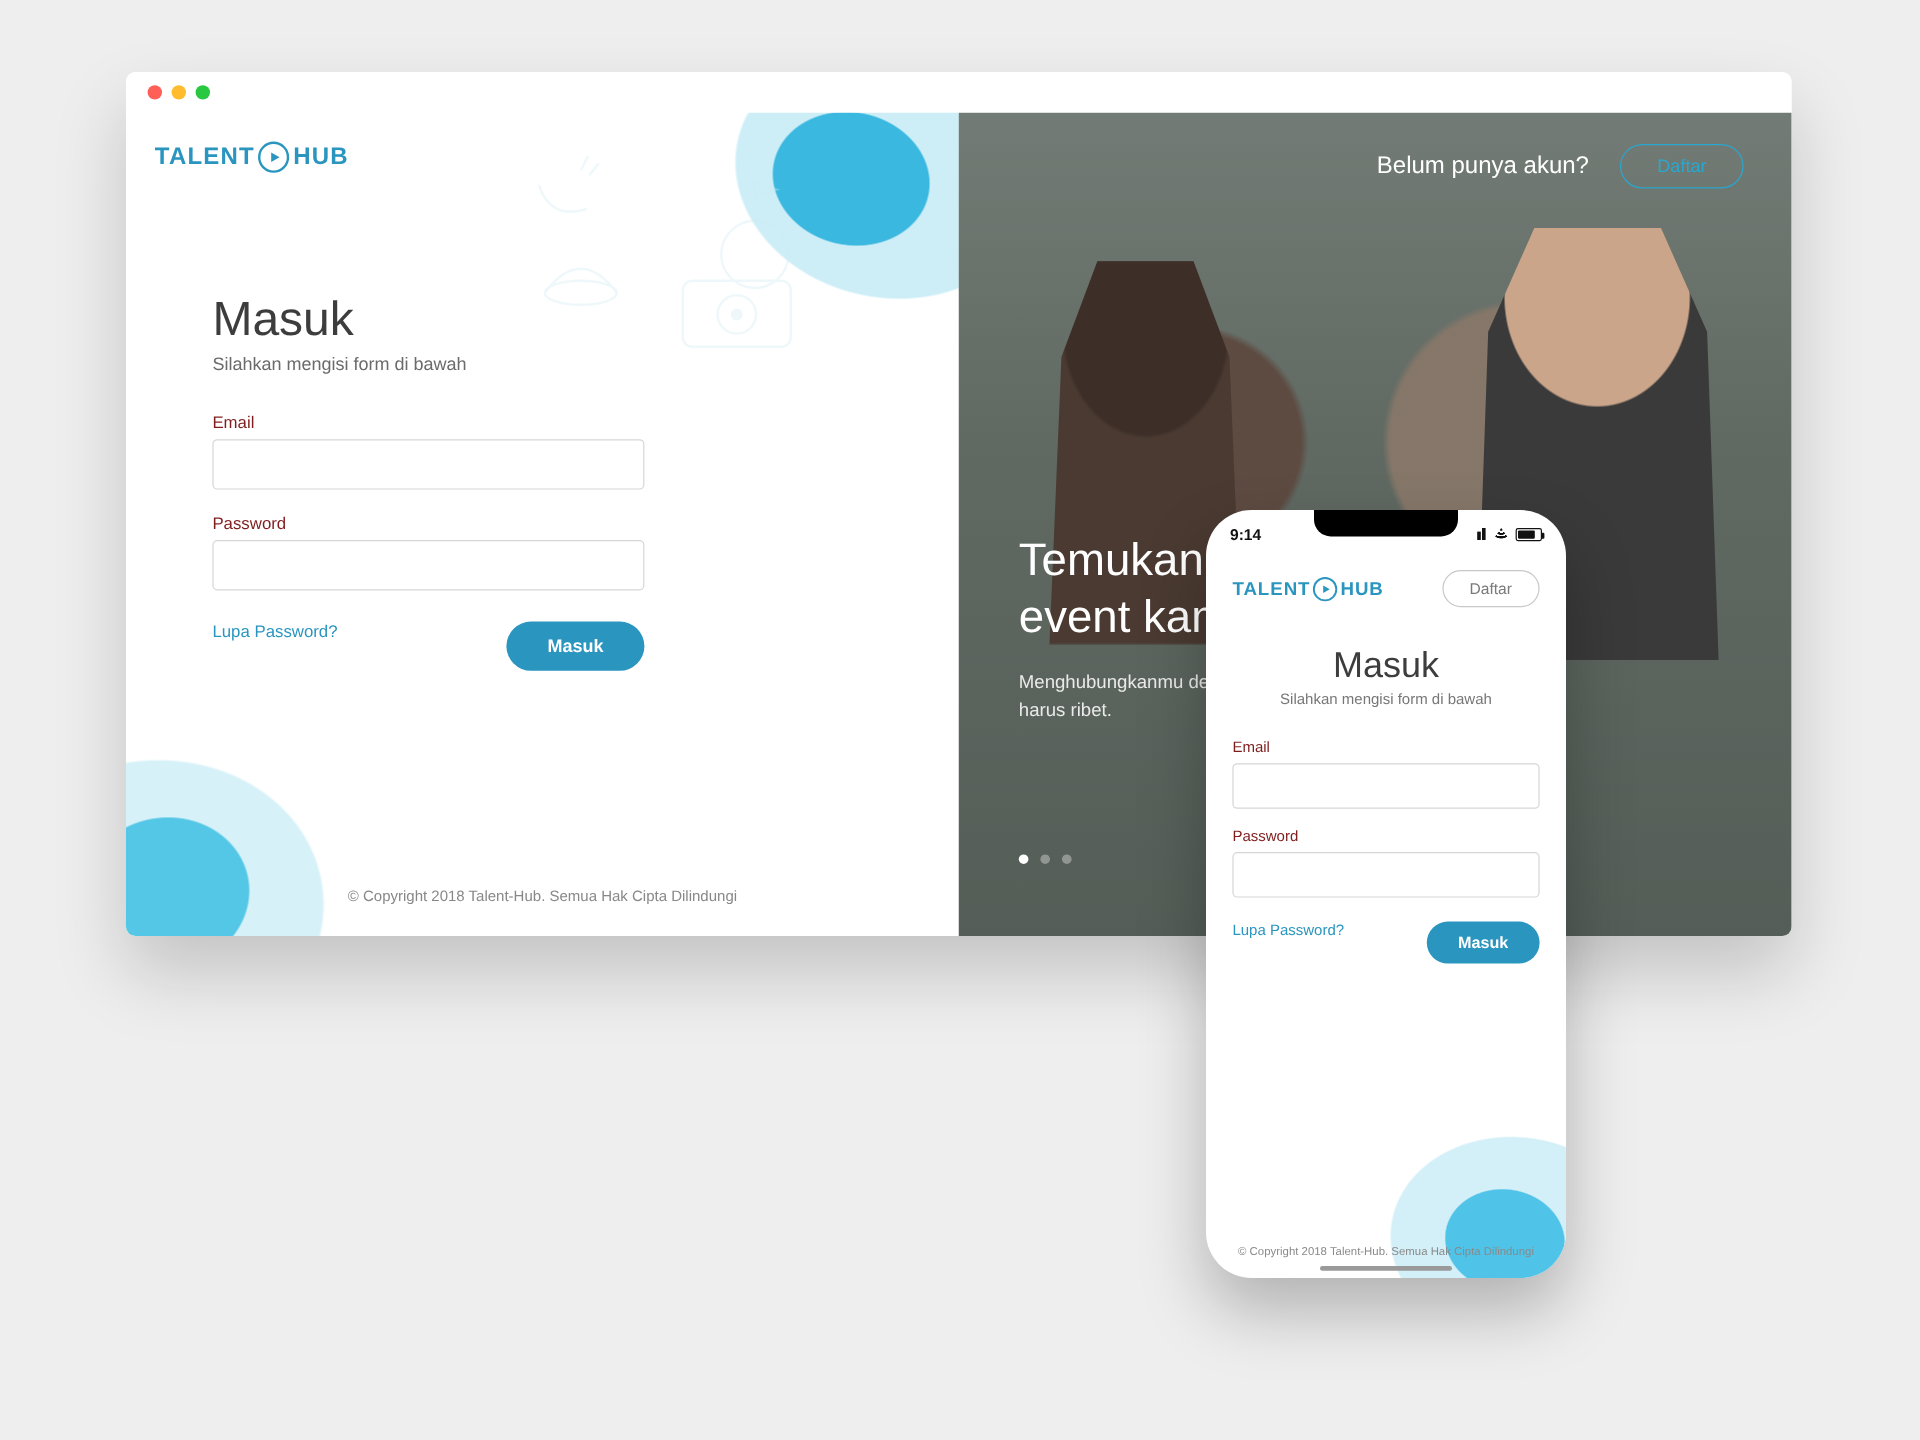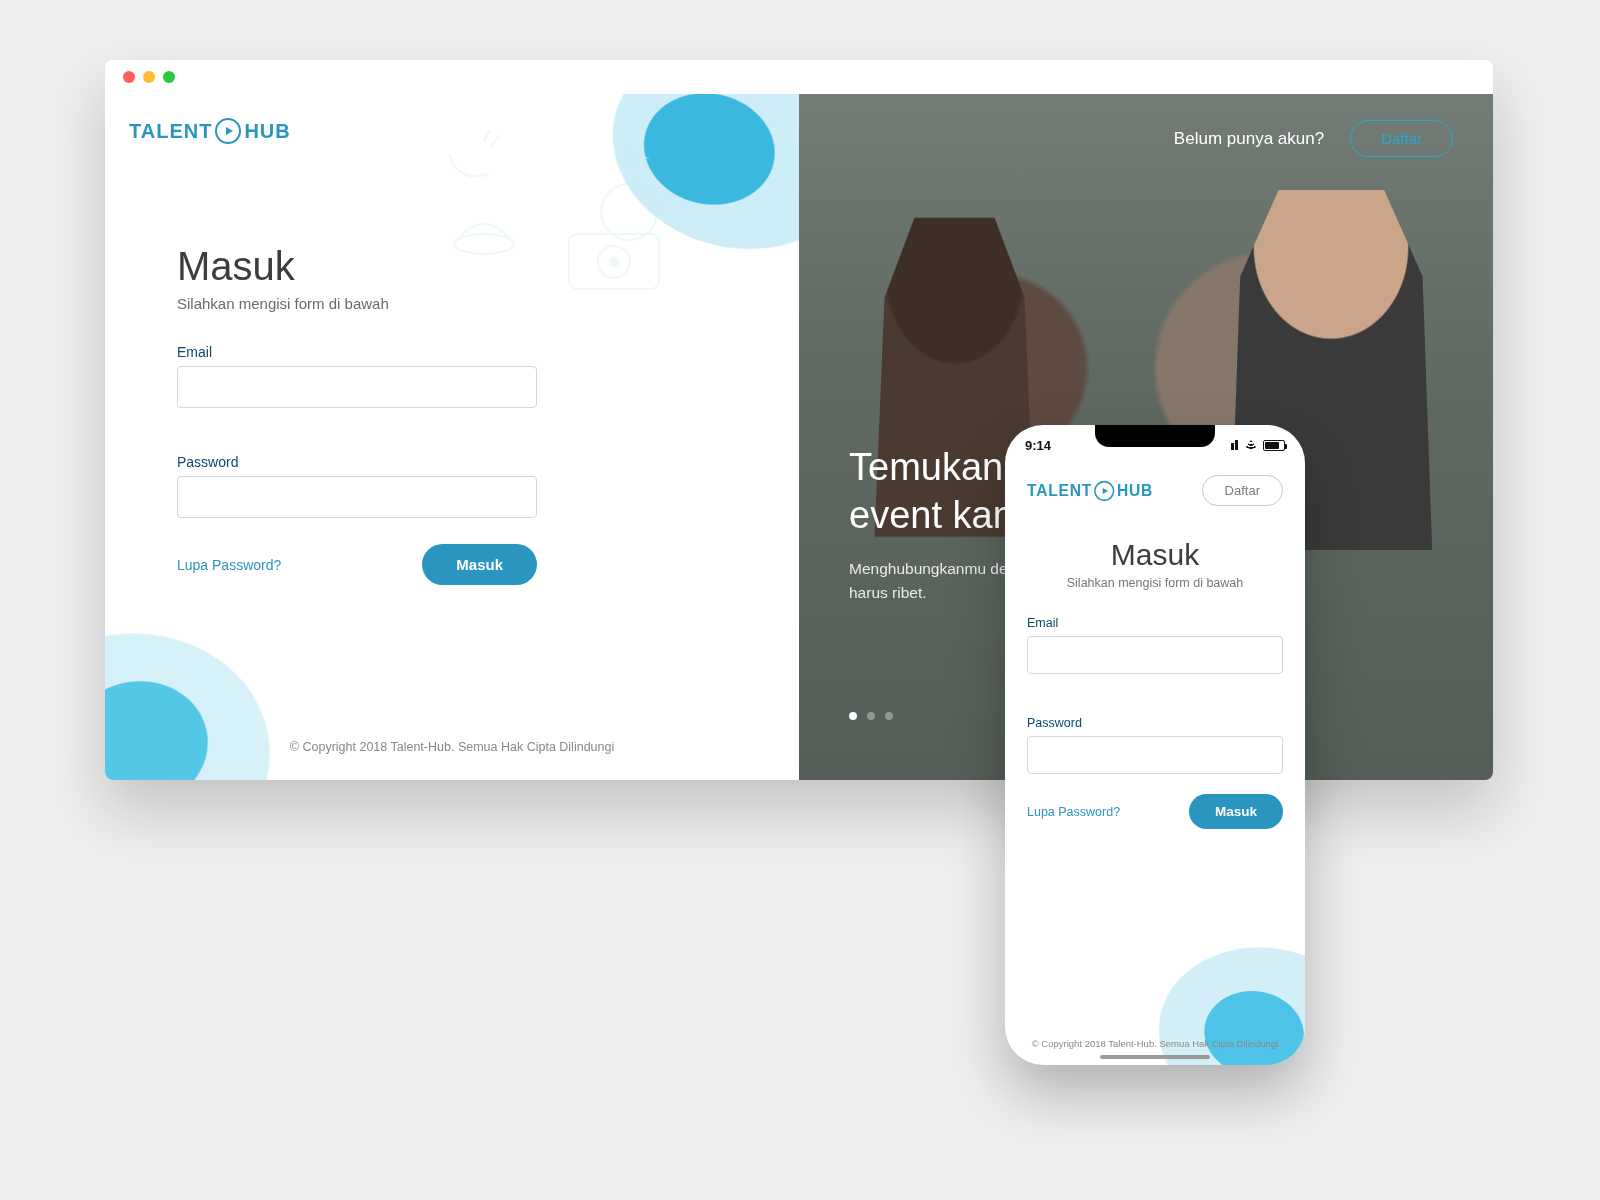--- a/index.html
+++ b/index.html
@@ -87,29 +87,29 @@
     border-top: 4.5px solid transparent;
     border-bottom: 4.5px solid transparent;
     margin-left: 2px;
   }
 
   .form-wrap {
     position: absolute; left: 72px; top: 150px; width: 400px;
   }
   .form-title { font-size: 40px; font-weight: 400; color: #3d3d3d; margin-bottom: 6px; }
   .form-sub   { font-size: 15px; color: #6b6b6b; margin-bottom: 32px; }
-  .field-label{ font-size: 14px; color: #0c4a6e; margin-bottom: 6px; display:block;margin-top:26px; }
+  .field-label{ font-size: 14px; color: #7f1d1d; margin-bottom: 6px; display:block; }
   .text-input {
     width: 360px; height: 42px;
     border: 1px solid #d6d6d6; border-radius: 4px;
     background: #fff; padding: 0 10px; font-size: 14px;
     margin-bottom: 20px;
   }
   .form-footer {
-    width: 360px; display: flex; align-items: center; justify-content: space-between;
+    width: 360px; display: flex; justify-content: space-between;
     margin-top: 6px;
   }
   .link { color: #2a95bf; font-size: 14px; text-decoration: none; cursor: pointer; }
   .btn-primary {
     background: #2a95bf; color: #fff; border: none;
     padding: 12px 34px; border-radius: 22px;
     font-size: 15px; font-weight: 600; cursor: pointer;
   }
   .copyright {
     position: absolute; bottom: 26px; left: 0; right: 0;
@@ -136,21 +136,21 @@
           filter: blur(1px); }
   .sil2 { position:absolute; right:6%; top:14%; width:240px; height:360px;
           background: radial-gradient(ellipse 78px 92px at 50% 16%, #caa58a 0 98%, transparent 100%),
                       linear-gradient(#3a3a3a,#3a3a3a);
           clip-path: polygon(28% 0,72% 0,88% 24%,92% 100%,8% 100%,12% 24%);
           filter: blur(0.6px); }
   .top-right-cta {
     position: absolute; top: 26px; right: 40px;
     display: flex; align-items: center; gap: 26px;
   }
-  .cta-text { font-size: 17px; color: #fff; }
+  .cta-text { font-size: 20px; color: #fff; }
   .btn-outline {
     border: 1.5px solid #2aa7cf; color: #2aa7cf; background: transparent;
     padding: 9px 30px; border-radius: 22px; font-size: 15px; cursor: pointer;
   }
   .hero-copy { position: absolute; left: 50px; top: 350px; right: 40px; }
   .hero-h { font-size: 38px; font-weight: 300; line-height: 1.25; margin-bottom: 18px; }
   .hero-p { font-size: 15.5px; line-height: 1.55; color: #eaeaea; max-width: 380px; }
   .dots { position: absolute; left: 50px; bottom: 60px; display: flex; gap: 10px; }
   .dot { width: 8px; height: 8px; border-radius: 50%; background: rgba(255,255,255,0.35); }
   .dot.active { background: #fff; }

